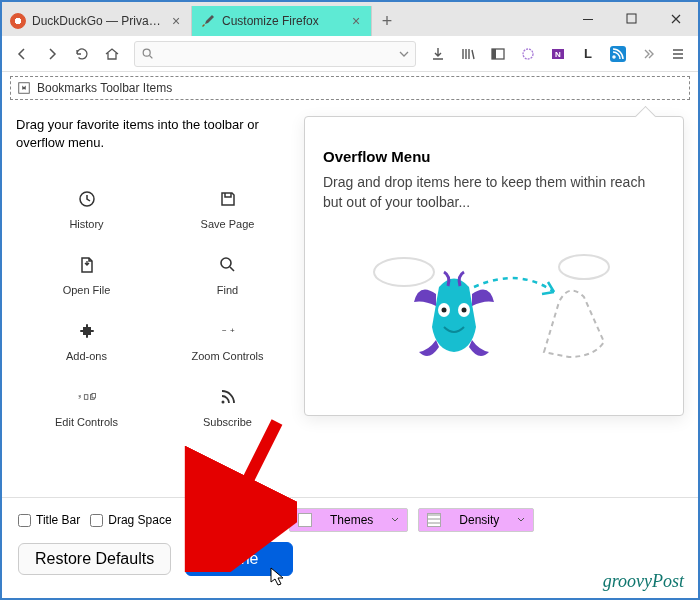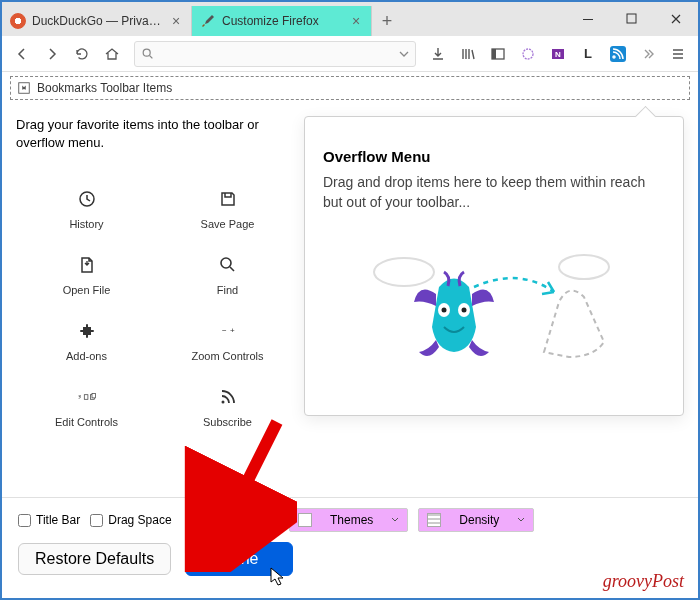--- a/index.html
+++ b/index.html
@@ -57,21 +57,21 @@
 .dropbtn { display: flex; align-items: center; gap: 18px; border: 1px solid #ccc; background: #f0abfc; padding: 4px 8px; font-size: 12px; border-radius: 2px; }
 .dropbtn .sw { width: 14px; height: 14px; border: 1px solid #aaa; background: #fff; }
 .frow2 { display: flex; align-items: center; gap: 14px; }
 .btn { border: 1px solid #ccc; background: #fafafa; padding: 6px 16px; font-size: 16px; border-radius: 6px; }
 .btn.primary { background: #0060df; color: #fff; border-color: #0060df; padding: 7px 34px; font-weight: 500; }
 
 
 .arrow { position: absolute; left: 155px; top: 410px; pointer-events: none; z-index: 10; }
 
 
-.wm { position: absolute; right: 14px; bottom: 6px; font-size: 18px; color: #b91c1c; font-style: italic; font-family: Georgia, serif; text-align: center; }
+.wm { position: absolute; right: 14px; bottom: 6px; font-size: 18px; color: #0f766e; font-style: italic; font-family: Georgia, serif; text-align: center; }
 
 
 .cursor { position: absolute; left: 268px; top: 565px; z-index: 20; }
 
 
 .ddgfav { border-radius: 50%; background: radial-gradient(circle, #fff 30%, #de5833 31%); border: 1px solid #de5833; }
 </style>
 </head>
 <body>
 

